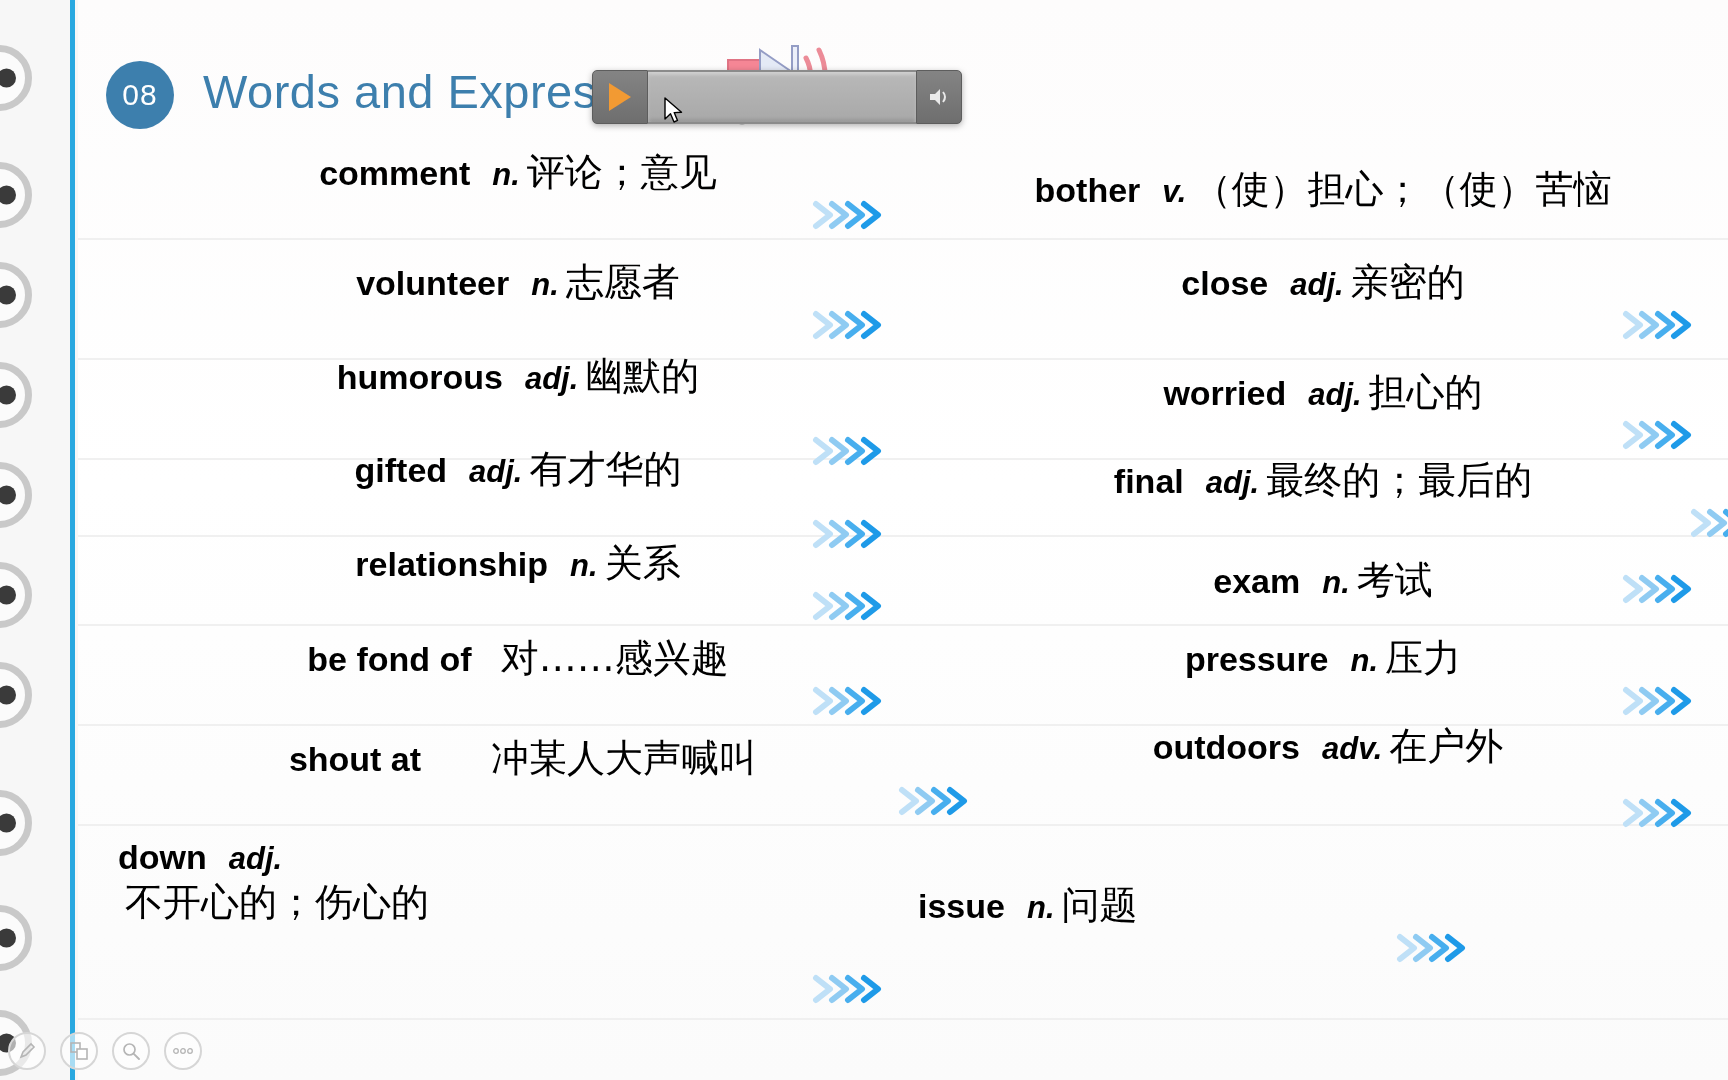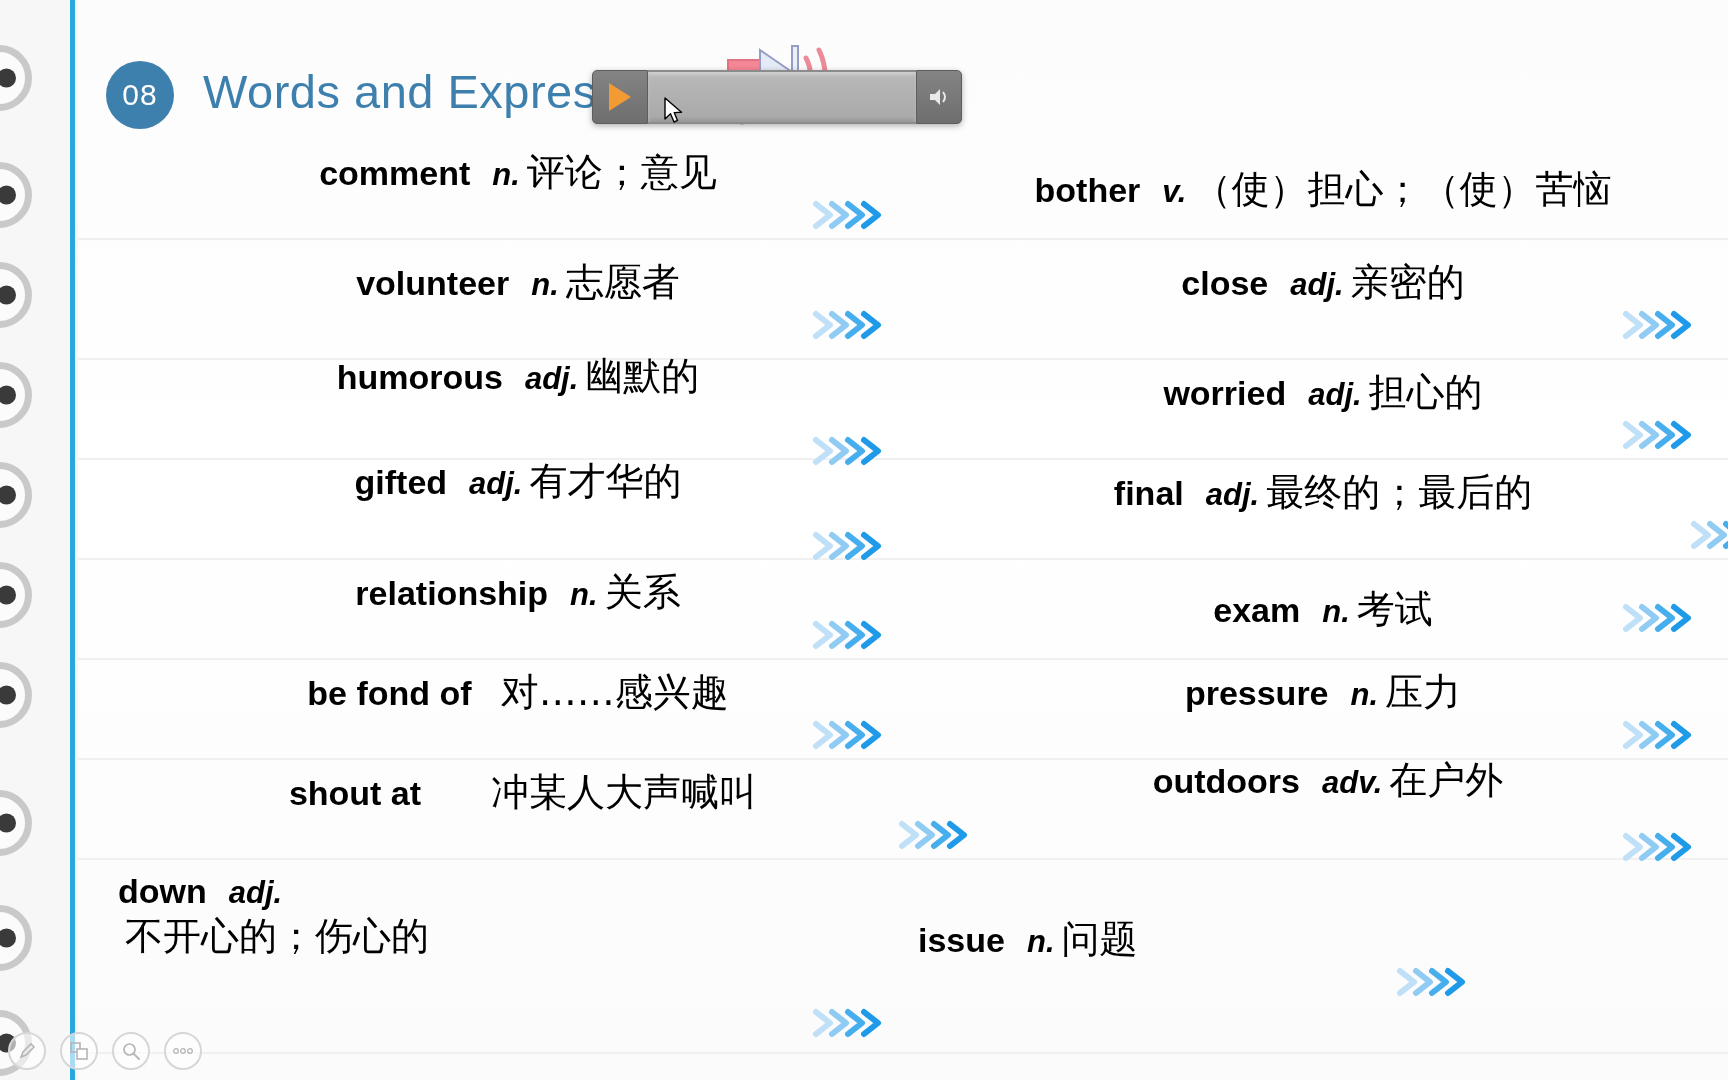--- a/index.html
+++ b/index.html
@@ -282,21 +282,21 @@
           <svg width="72" height="34" viewBox="0 0 72 34">
             <path d="M4 6 L18 17 L4 28" fill="none" stroke="#bfe0f7" stroke-width="6" stroke-linecap="round" stroke-linejoin="round"></path>
             <path d="M20 6 L34 17 L20 28" fill="none" stroke="#8fcbf2" stroke-width="6" stroke-linecap="round" stroke-linejoin="round"></path>
             <path d="M36 6 L50 17 L36 28" fill="none" stroke="#47aeee" stroke-width="6" stroke-linecap="round" stroke-linejoin="round"></path>
             <path d="M52 6 L66 17 L52 28" fill="none" stroke="#1e9ae8" stroke-width="6" stroke-linecap="round" stroke-linejoin="round"></path>
           </svg>
         </span>
       </div>
     </div>
 
-    <div class="row" style="height:100px">
+    <div class="row" style="height:77px">
       <div class="col col-left">
         <div class="entry">
           <span class="term">gifted</span>
           <span class="pos">adj.</span>
           <span class="zh nogap">有才华的</span>
         </div>
         <span class="chev" style="margin-top:22px">
           <svg width="72" height="34" viewBox="0 0 72 34">
             <path d="M4 6 L18 17 L4 28" fill="none" stroke="#bfe0f7" stroke-width="6" stroke-linecap="round" stroke-linejoin="round"></path>
             <path d="M20 6 L34 17 L20 28" fill="none" stroke="#8fcbf2" stroke-width="6" stroke-linecap="round" stroke-linejoin="round"></path>
@@ -315,21 +315,21 @@
           <svg width="72" height="34" viewBox="0 0 72 34">
             <path d="M4 6 L18 17 L4 28" fill="none" stroke="#bfe0f7" stroke-width="6" stroke-linecap="round" stroke-linejoin="round"></path>
             <path d="M20 6 L34 17 L20 28" fill="none" stroke="#8fcbf2" stroke-width="6" stroke-linecap="round" stroke-linejoin="round"></path>
             <path d="M36 6 L50 17 L36 28" fill="none" stroke="#47aeee" stroke-width="6" stroke-linecap="round" stroke-linejoin="round"></path>
             <path d="M52 6 L66 17 L52 28" fill="none" stroke="#1e9ae8" stroke-width="6" stroke-linecap="round" stroke-linejoin="round"></path>
           </svg>
         </span>
       </div>
     </div>
 
-    <div class="row" style="height:100px">
+    <div class="row" style="height:89px">
       <div class="col col-left">
         <div class="entry">
           <span class="term">relationship</span>
           <span class="pos">n.</span>
           <span class="zh">关系</span>
         </div>
         <span class="chev">
           <svg width="72" height="34" viewBox="0 0 72 34">
             <path d="M4 6 L18 17 L4 28" fill="none" stroke="#bfe0f7" stroke-width="6" stroke-linecap="round" stroke-linejoin="round"></path>
             <path d="M20 6 L34 17 L20 28" fill="none" stroke="#8fcbf2" stroke-width="6" stroke-linecap="round" stroke-linejoin="round"></path>

